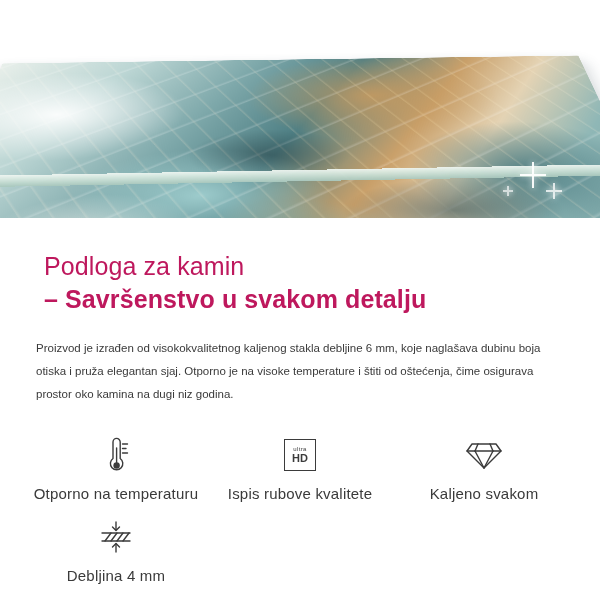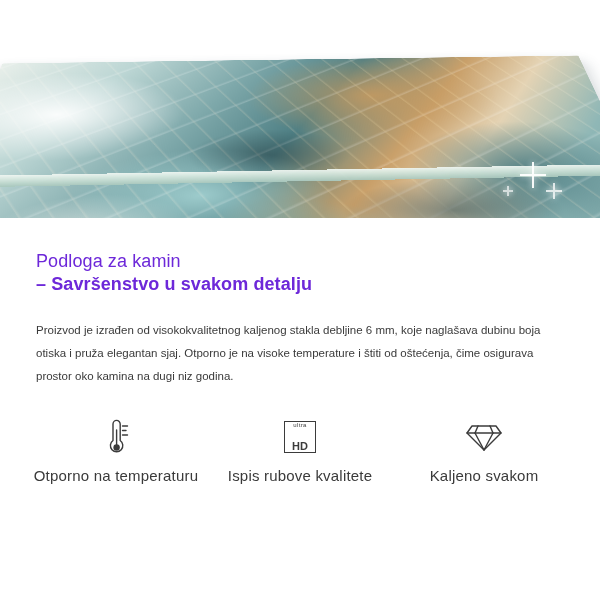--- a/index.html
+++ b/index.html
@@ -93,25 +93,25 @@
   .sparkle::after  { top: 50%; left: 0; height: 1.5px; width: 100%; margin-top: -0.75px; }
   .sparkle.s1 { left: 520px; top: 162px; width: 26px; height: 26px; opacity: .95; }
   .sparkle.s2 { left: 546px; top: 183px; width: 16px; height: 16px; opacity: .8; }
   .sparkle.s3 { left: 503px; top: 186px; width: 10px; height: 10px; opacity: .7; }
 
   
   .content {
     padding: 18px 36px 0 36px;
   }
   .title {
-    font-size: 18px;
+    font-size: 25px;
     line-height: 1.30;
     font-weight: 400;
-    color: #6d28d9;
-    margin: 14px 0 0 0;
+    color: #be185d;
+    margin: 14px 0 0 8px;
     letter-spacing: 0.1px;
   }
   .title .line2 { display: block; font-weight: bold; }
   .desc {
     margin: 22px 0 0 0;
     font-size: 11.5px;
     line-height: 2.0;
     color: #3a3a3a;
     max-width: 530px;
   }
@@ -152,21 +152,21 @@
     stroke-linecap: round;
     stroke-linejoin: round;
   }
   .fill-dark { fill: #3b3b3b; }
   .hd-box {
     width: 30px; height: 30px;
     border: 1.4px solid #3b3b3b;
     display: flex;
     flex-direction: column;
     align-items: center;
-    justify-content: space-between;
+    justify-content: center;
     line-height: 1;
   }
   .hd-box .t1 { font-size: 6px; letter-spacing: .4px; color: #3b3b3b; }
   .hd-box .t2 { font-size: 11px; font-weight: bold; color: #3b3b3b; margin-top: 1px; }
 </style>
 </head>
 <body>
 
 <div class="page">
 
@@ -224,15 +224,32 @@
           <line class="stroke" x1="14" y1="6" x2="11" y2="13"></line>
           <line class="stroke" x1="26" y1="6" x2="29" y2="13"></line>
           <line class="stroke" x1="11" y1="13" x2="20" y2="30"></line>
           <line class="stroke" x1="29" y1="13" x2="20" y2="30"></line>
         </svg>
       </div>
       <div class="cap">Kaljeno svakom</div>
     </div>
 
 
+    <div class="feature">
+      <div class="ico">
+        <svg width="38" height="36" viewBox="0 0 38 36">
+          <line class="stroke" x1="19" y1="3" x2="19" y2="11"></line>
+          <polyline class="stroke" points="15.5,8 19,11.5 22.5,8"></polyline>
+          <line class="stroke" x1="5" y1="14" x2="33" y2="14"></line>
+          <line class="stroke" x1="5" y1="22" x2="33" y2="22"></line>
+          <line class="stroke" x1="8" y1="22" x2="14" y2="14"></line>
+          <line class="stroke" x1="14" y1="22" x2="20" y2="14"></line>
+          <line class="stroke" x1="20" y1="22" x2="26" y2="14"></line>
+          <line class="stroke" x1="26" y1="22" x2="32" y2="14"></line>
+          <line class="stroke" x1="19" y1="25" x2="19" y2="33"></line>
+          <polyline class="stroke" points="15.5,28 19,24.5 22.5,28"></polyline>
+        </svg>
+      </div>
+      <div class="cap">Debljina 4 mm</div>
+    </div>
 
   </div>
 </div>
 
 </body></html>

